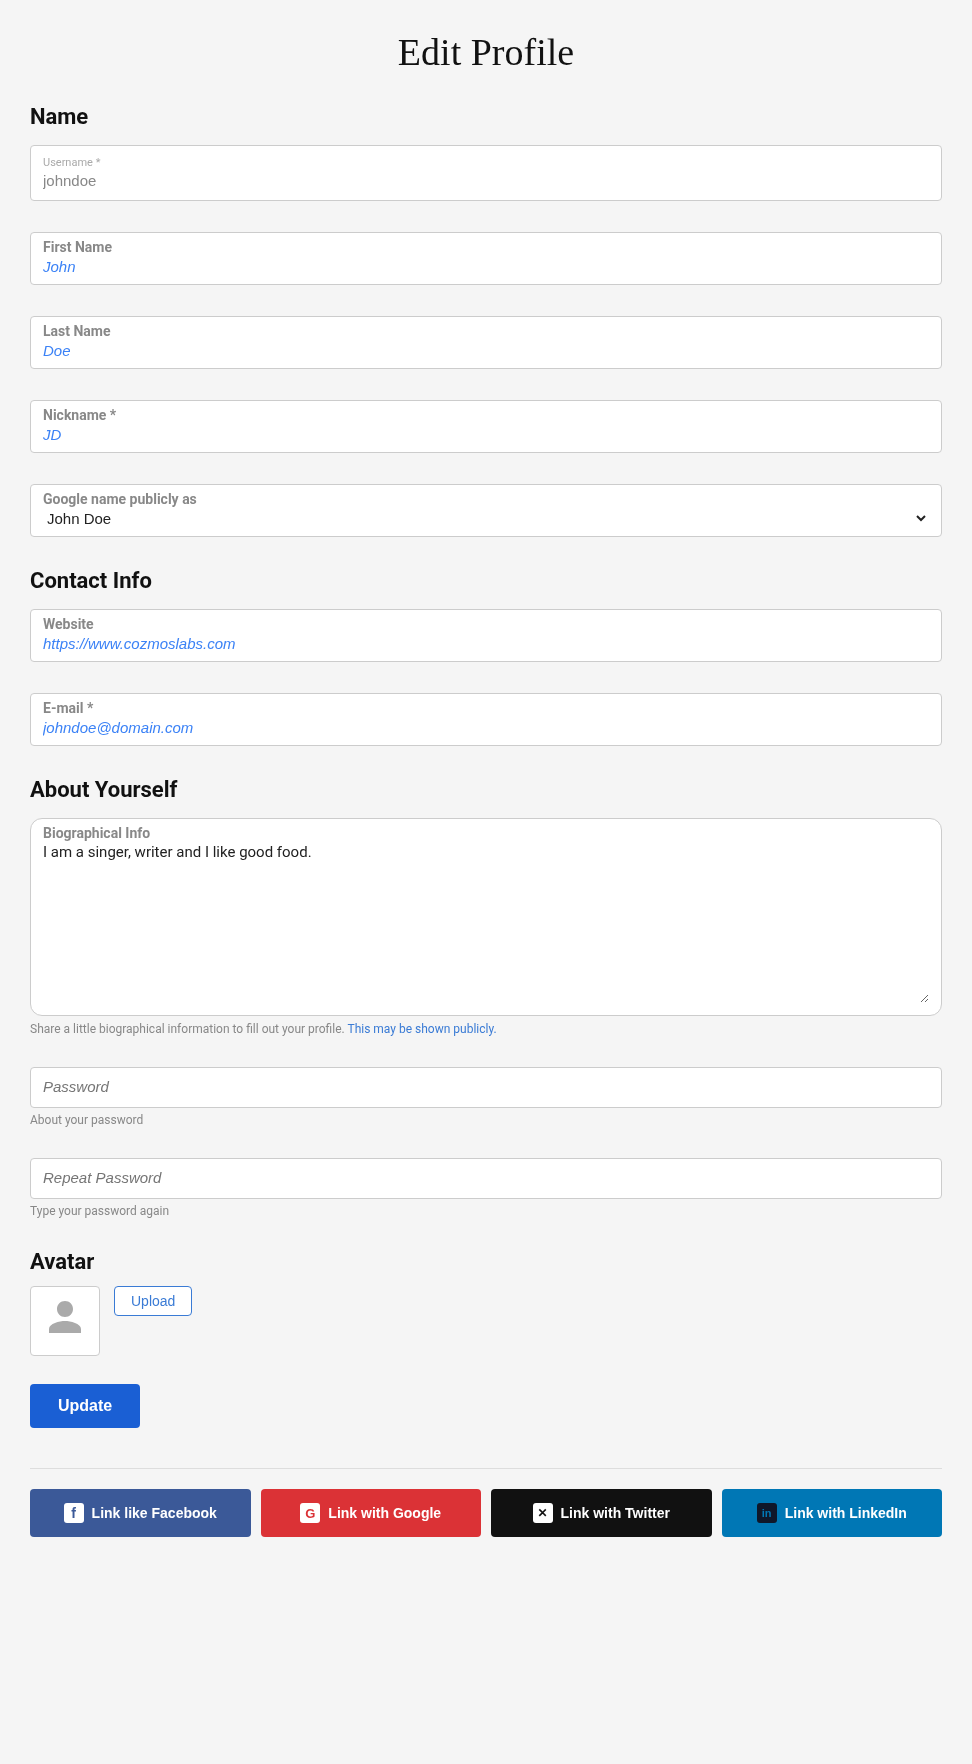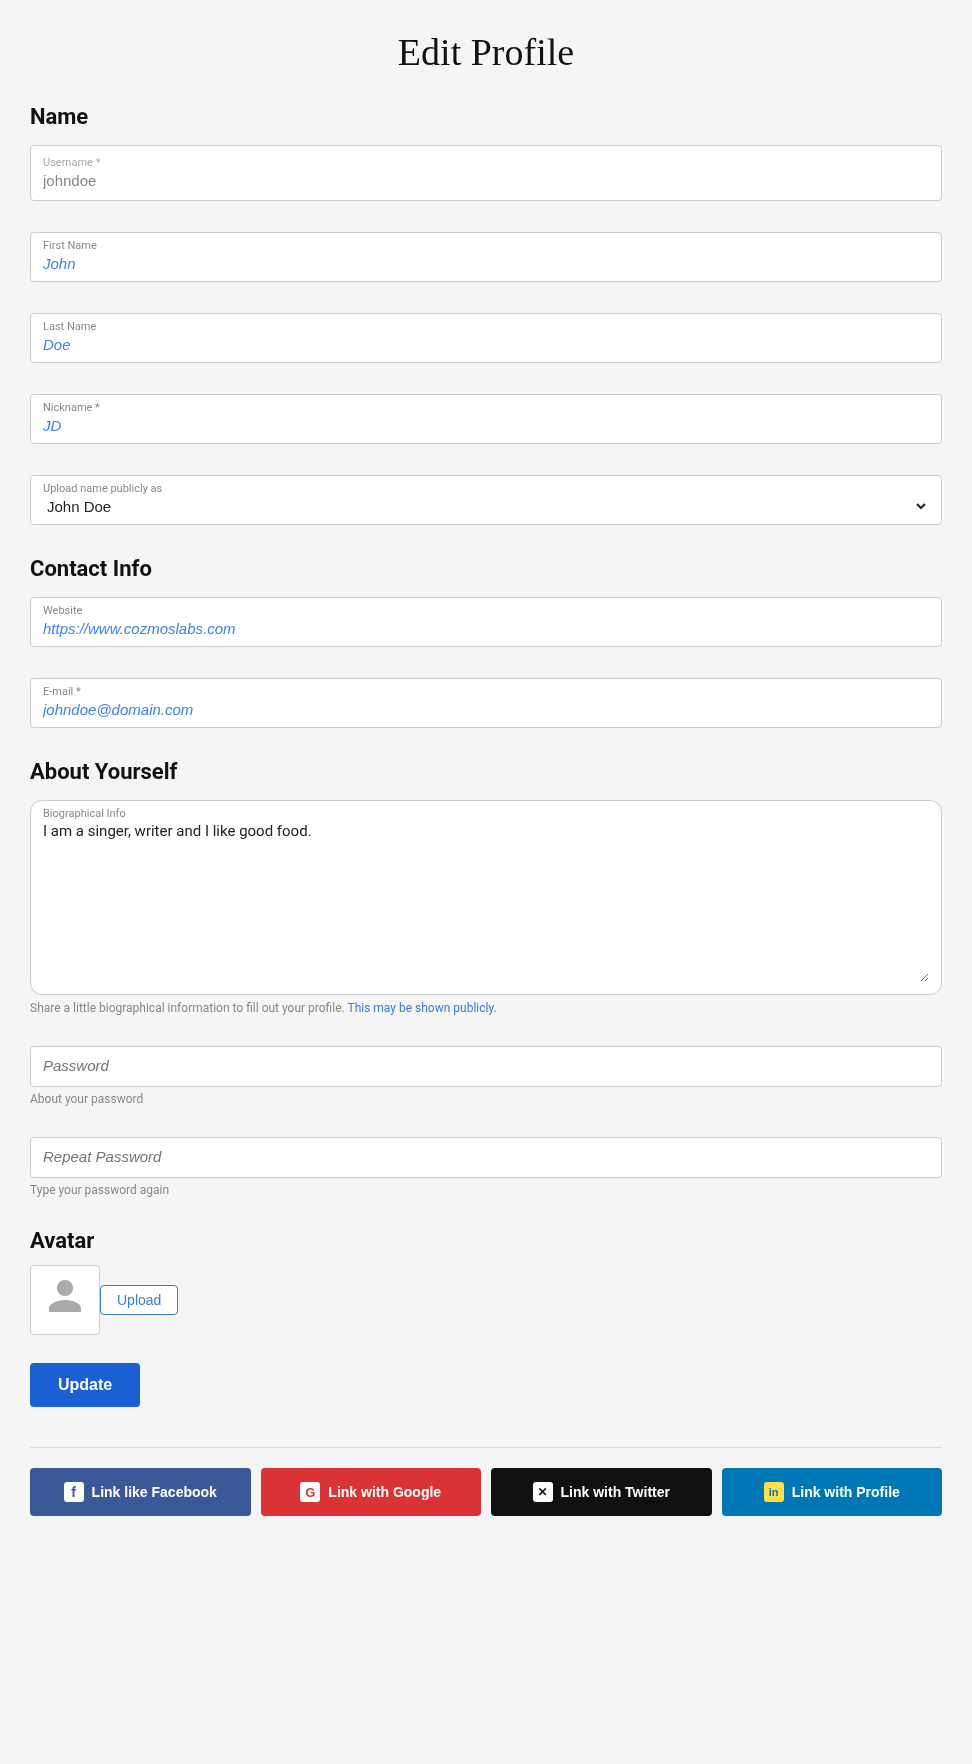--- a/index.html
+++ b/index.html
@@ -36,24 +36,25 @@
       margin-bottom: 31px;
     }
     .field-wrapper {
       background: #fff;
       border: 1px solid #ccc;
       border-radius: 4px;
       padding: 6px 12px 8px 12px;
       position: relative;
     }
     .field-label {
-      font-size: 11px;
+      font-size: 14px;
       color: #888;
       display: block;
       margin-bottom: 2px;
+      font-weight: bold;
     }
     .field-input {
       width: 100%;
       border: none;
       outline: none;
       font-size: 15px;
       color: #3b82f6;
       background: transparent;
       padding: 0;
       font-style: italic;
@@ -129,21 +130,22 @@
       margin-top: 5px;
     }
     .avatar-section {
       margin-bottom: 28px;
     }
     .avatar-section .section-title {
       margin-bottom: 12px;
     }
     .avatar-row {
       display: flex;
-      align-items: center;
+      align-items: flex-start;
+      gap: 14px;
     }
     .avatar-box {
       width: 70px;
       height: 70px;
       background: #fff;
       border: 1px solid #ccc;
       border-radius: 4px;
       display: flex;
       align-items: center;
       justify-content: center;
@@ -228,21 +230,21 @@
       background: #fff;
       color: #111;
       border-radius: 3px;
       display: flex; align-items: center; justify-content: center;
       font-weight: 900;
       font-size: 13px;
     }
     
     .li-icon {
       width: 20px; height: 20px;
-      background: #fde047;
+      background: #0f172a;
       color: #0077b5;
       border-radius: 3px;
       display: flex; align-items: center; justify-content: center;
       font-weight: 900;
       font-size: 11px;
     }
   </style>
 </head>
 <body>
 
@@ -277,21 +279,21 @@
 
     <div class="field-group">
       <div class="field-wrapper">
         <span class="field-label">Nickname *</span>
         <input type="text" class="field-input" value="JD" style="">
       </div>
     </div>
 
     <div class="field-group">
       <div class="select-wrapper">
-        <span class="field-label">Upload name publicly as</span>
+        <span class="field-label">Google name publicly as</span>
         <select class="field-select">
           <option>John Doe</option>
           <option>johndoe</option>
           <option>John</option>
           <option>Doe</option>
           <option>JD</option>
         </select>
       </div>
     </div>
   </div>
@@ -378,18 +380,18 @@
       <span>Link with Google</span>
     </button>
 
     <button class="social-btn social-btn-twitter">
       <span class="x-icon" style="font-size:12px; font-weight:900;">✕</span>
       <span>Link with Twitter</span>
     </button>
 
     <button class="social-btn social-btn-linkedin">
       <span class="li-icon">in</span>
-      <span>Link with Profile</span>
+      <span>Link with LinkedIn</span>
     </button>
 
   </div>
 
 </div>
 
 </body></html>

